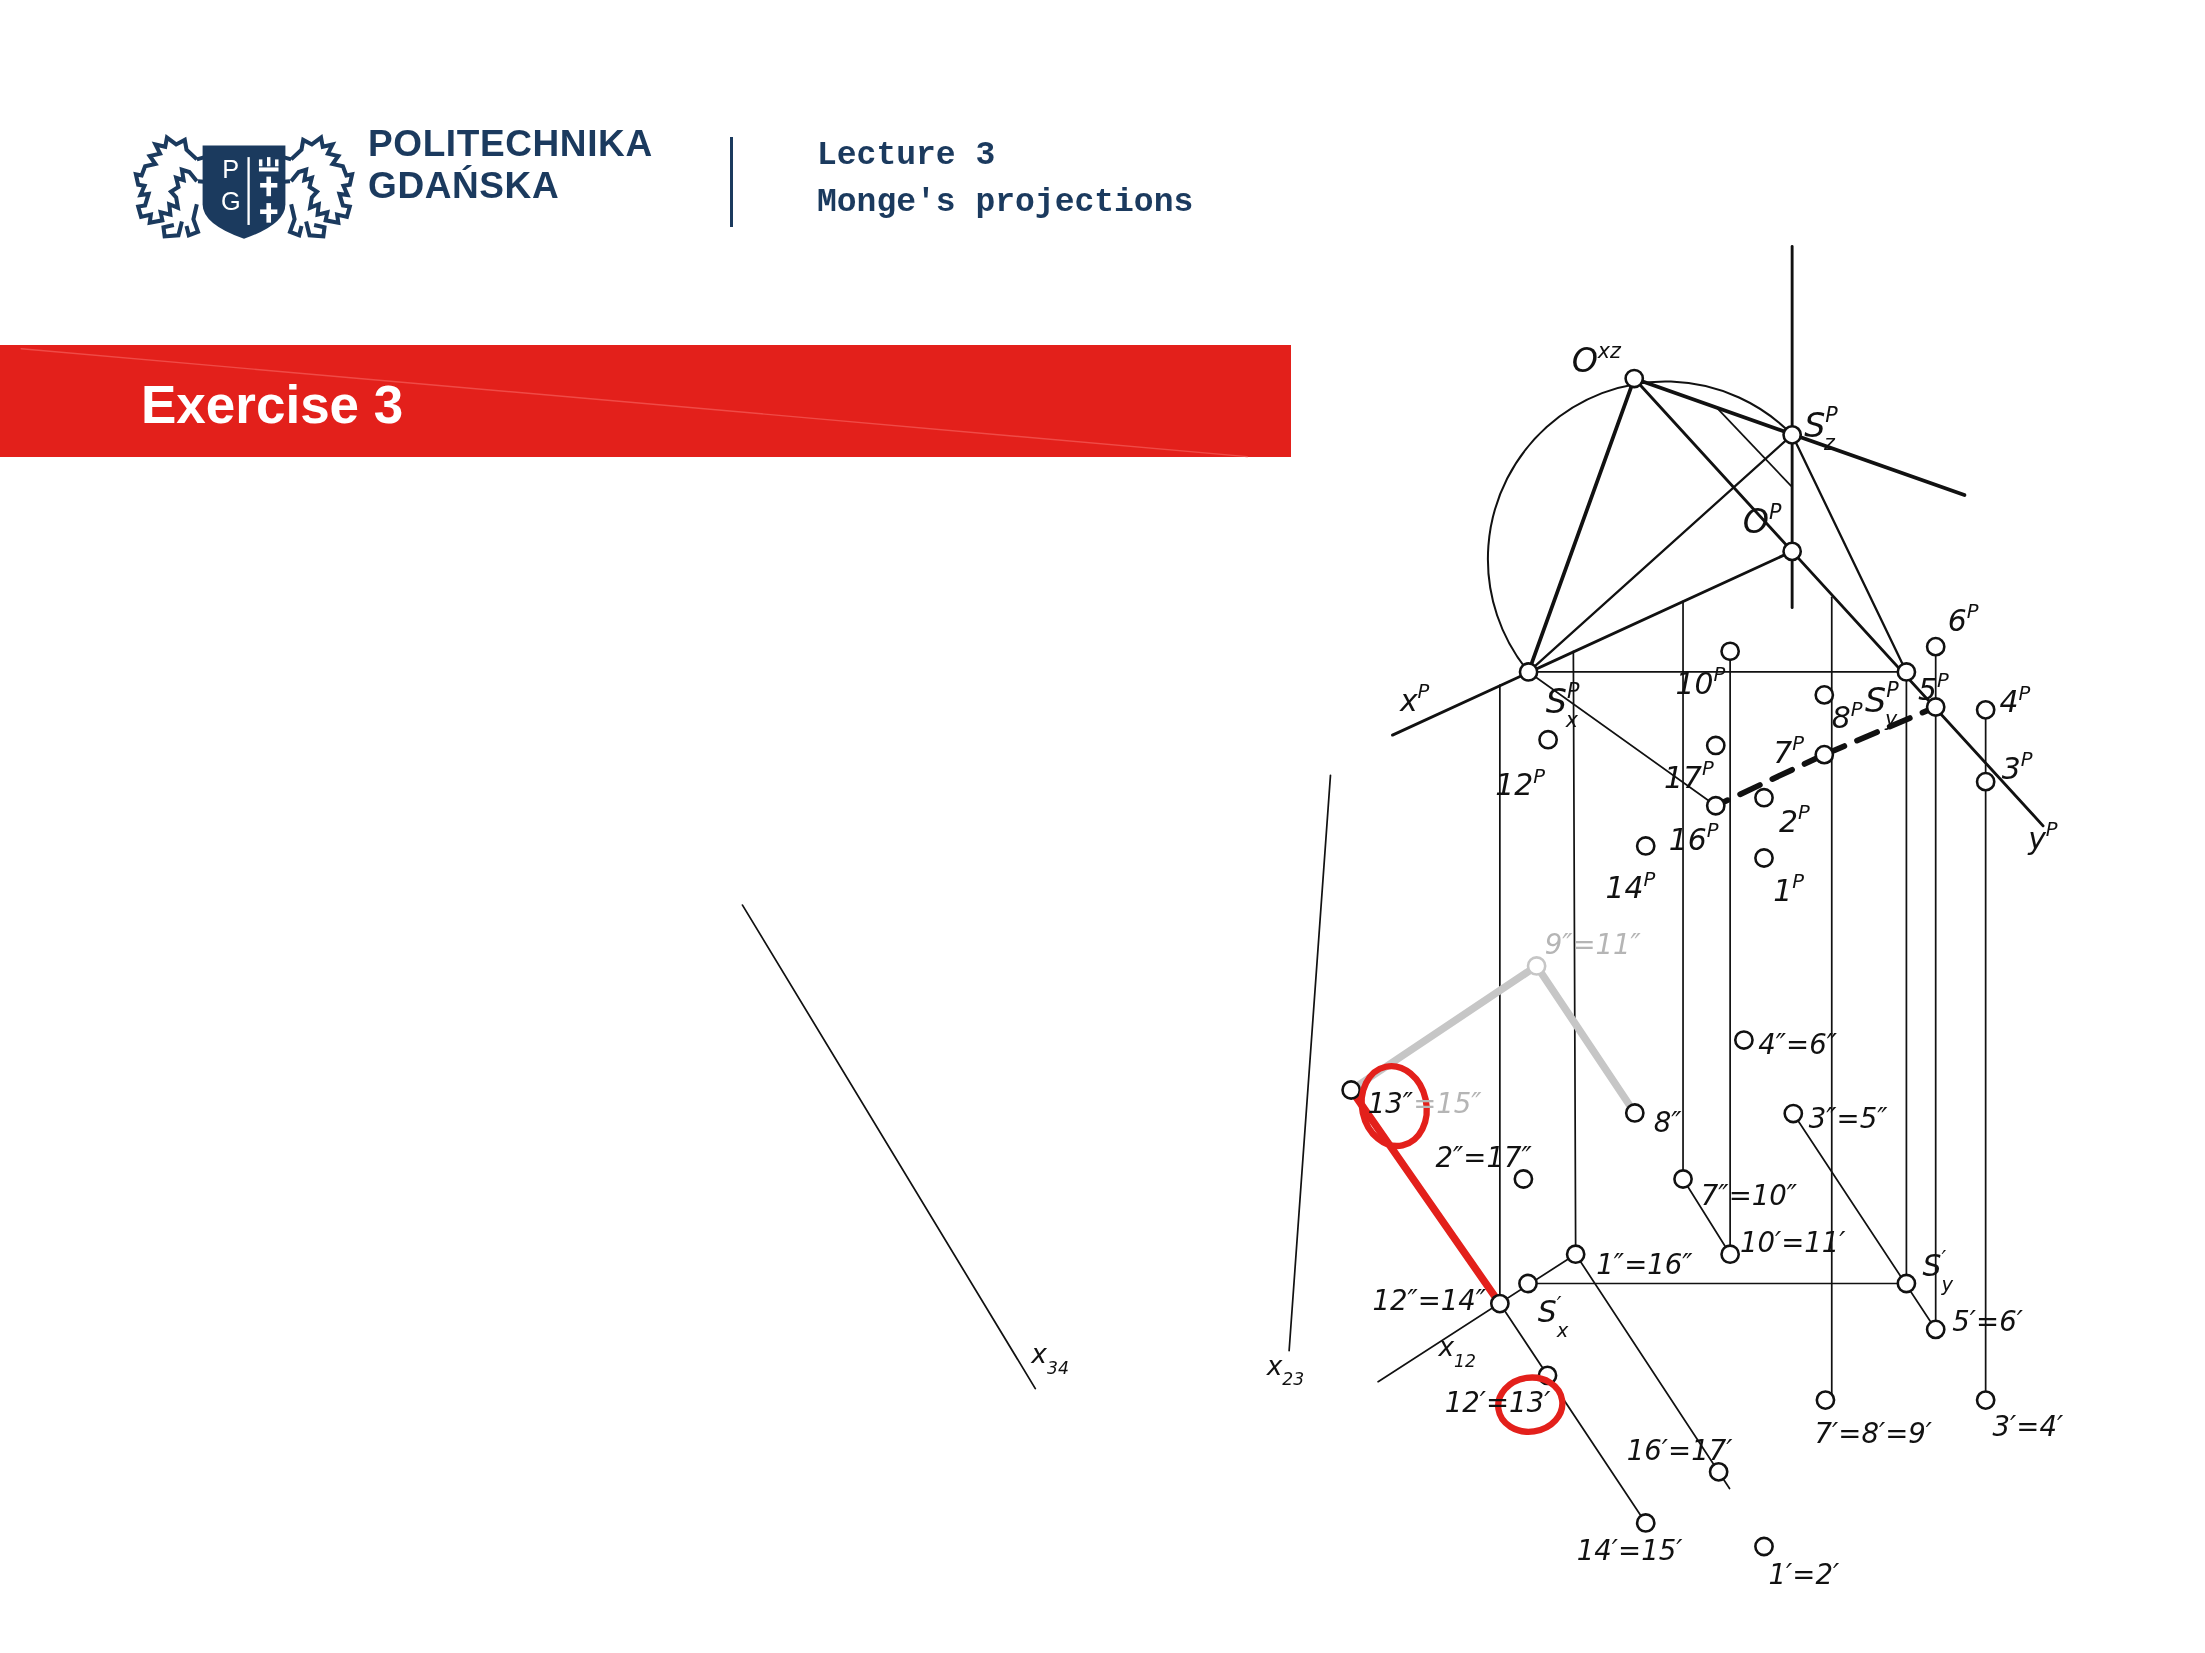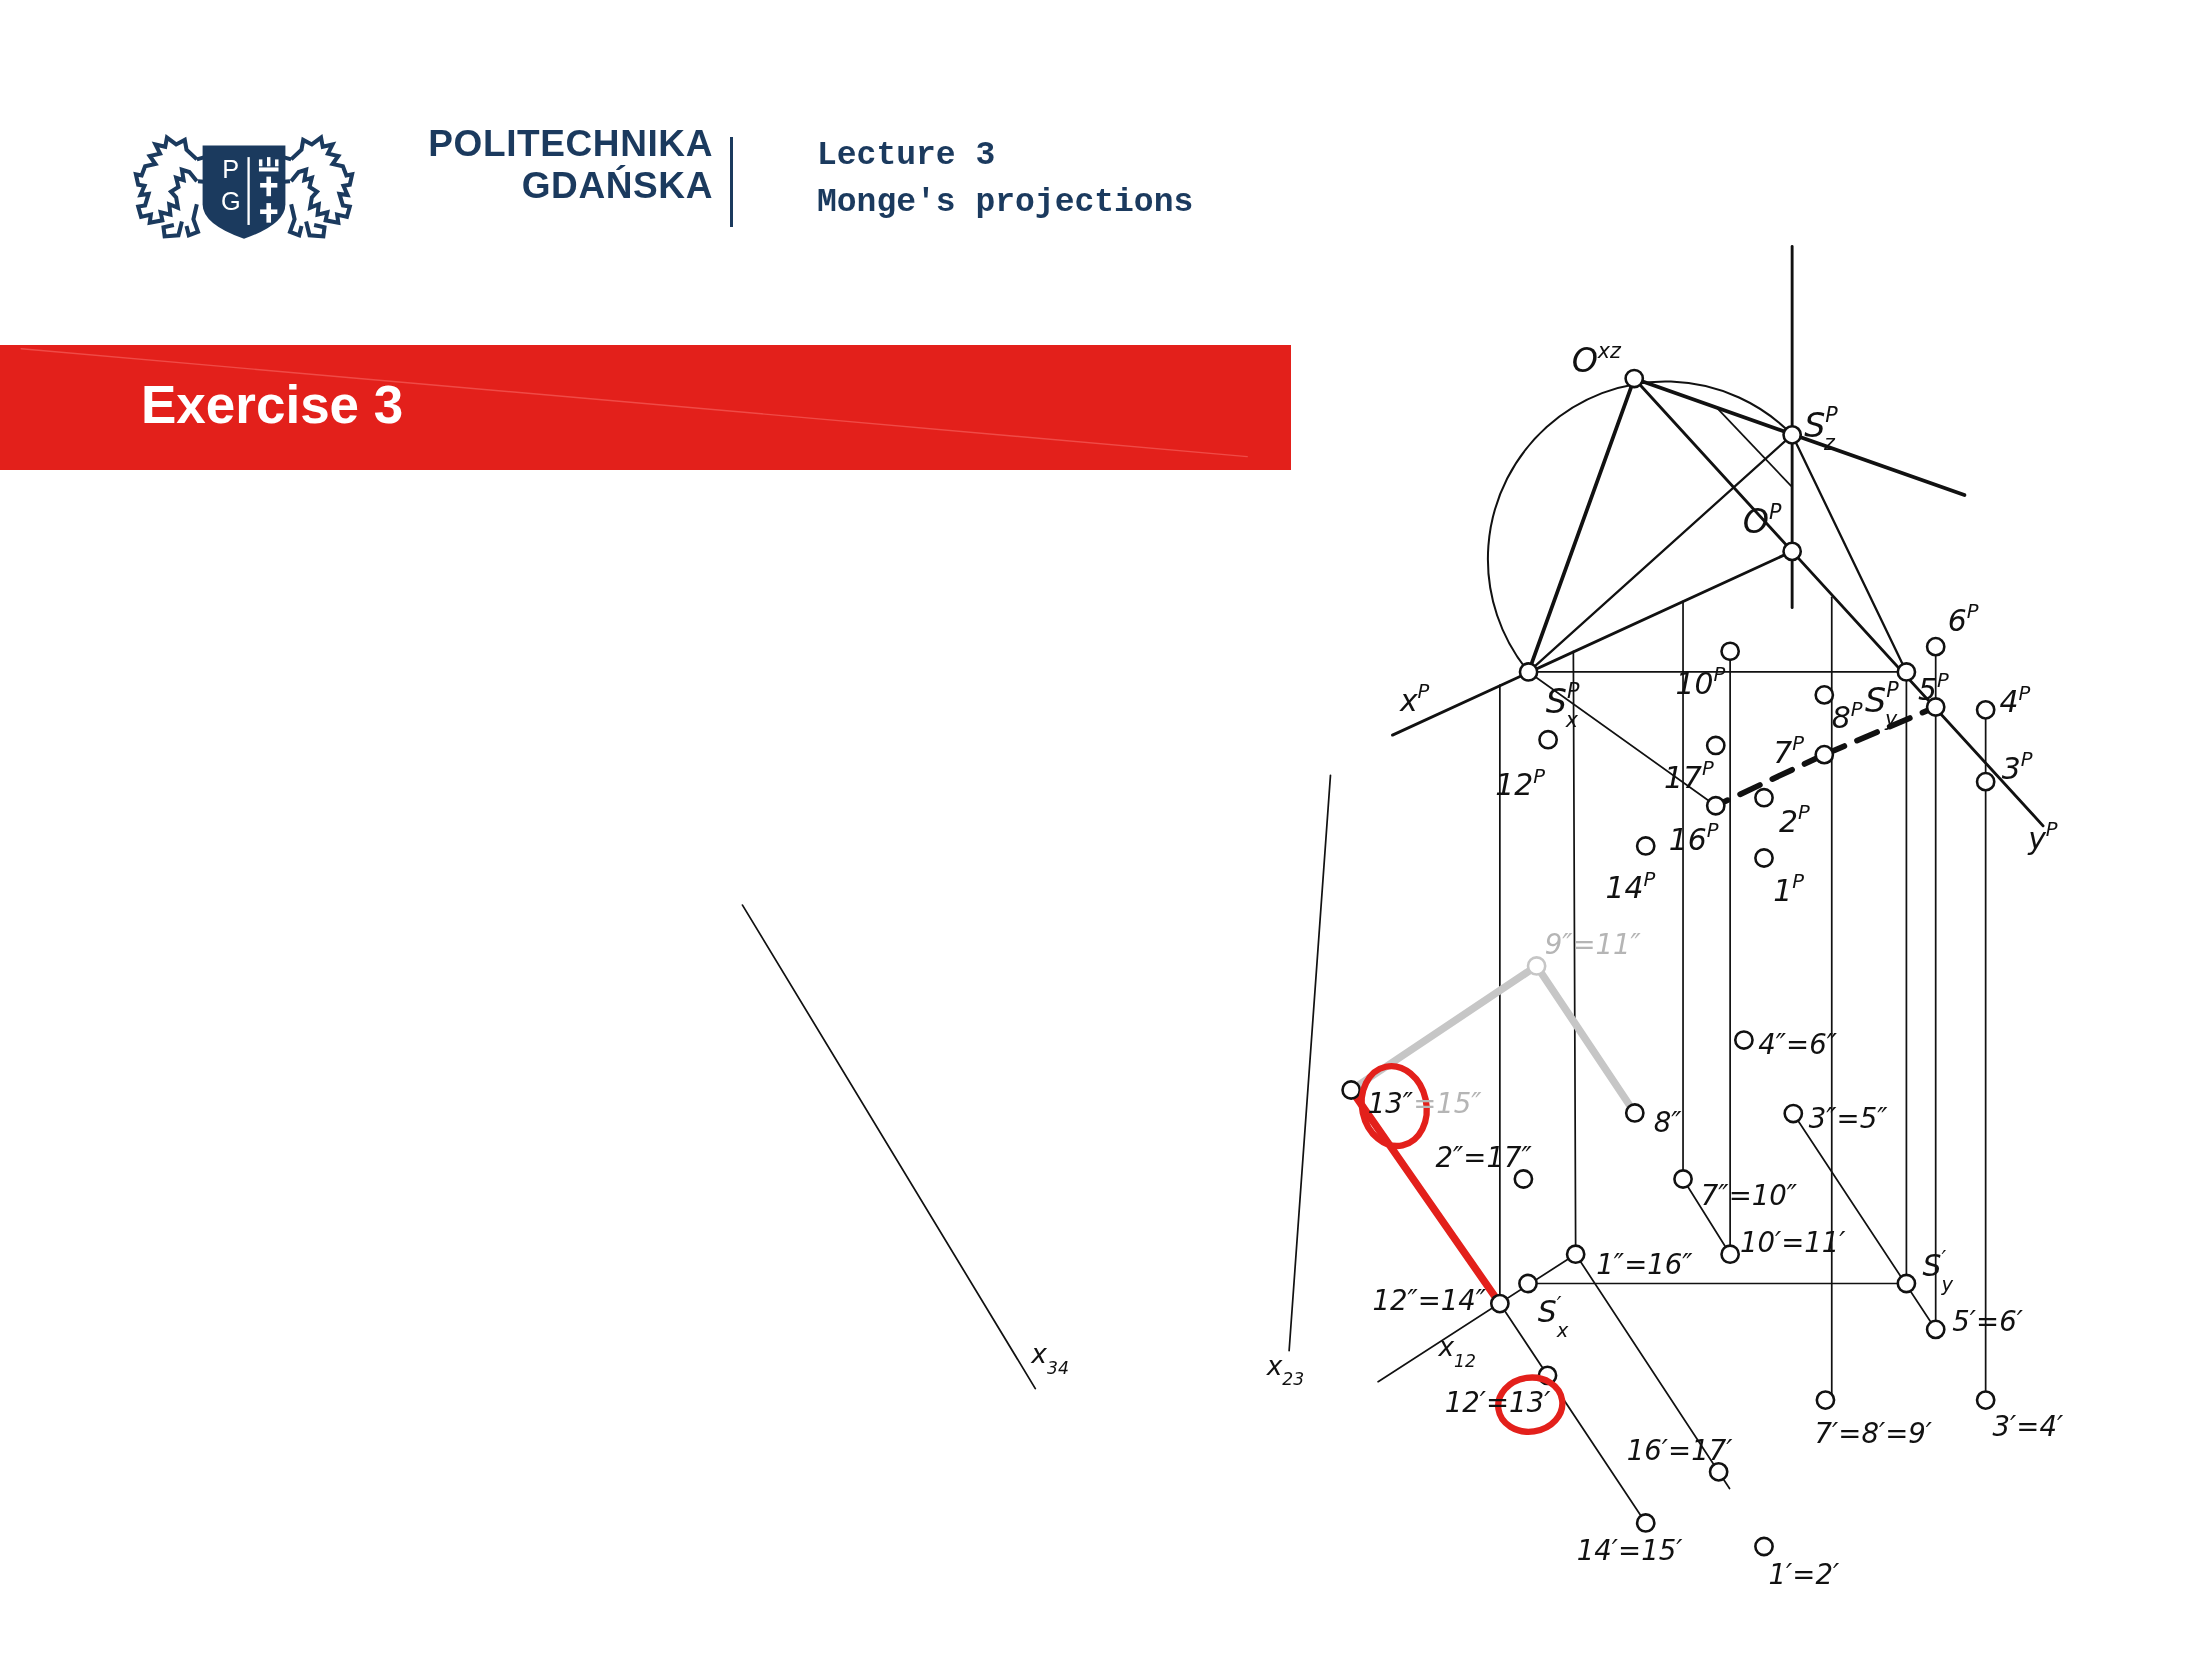--- a/index.html
+++ b/index.html
@@ -3,28 +3,28 @@
 <meta charset="utf-8">
 <style>
   html,body{margin:0;padding:0;background:#ffffff;}
   body{width:2205px;height:1654px;position:relative;overflow:hidden;
        font-family:"Liberation Sans",sans-serif;}
   .slide{position:absolute;inset:0;background:#fff;}
 
   
   .header{position:absolute;left:0;top:0;width:2205px;height:322px;}
   .logo{position:absolute;left:129px;top:118px;width:230px;height:138px;}
-  .uni{position:absolute;left:368px;top:123px;width:345px;text-align:right;
+  .uni{position:absolute;left:368px;top:123px;width:345px;text-align:left;
        color:#1b3a5e;font-weight:bold;font-size:37px;line-height:42px;letter-spacing:0.6px;}
   .hdr-divider{position:absolute;left:730px;top:137px;width:2.9px;height:90px;background:#1b3a5e;}
   .lect{position:absolute;left:817px;top:132px;color:#1b3a5e;font-weight:bold;
         font-size:33px;line-height:47px;font-family:Liberation Mono, monospace;}
 
   
-  .banner{position:absolute;left:0;top:345px;width:1291px;height:125px;background:#e3201b;}
+  .banner{position:absolute;left:0;top:345px;width:1291px;height:112px;background:#e3201b;}
   .banner h1{margin:0;position:absolute;left:141px;top:29px;color:#ffffff;
              font-size:53px;font-weight:bold;font-family:"Liberation Sans",sans-serif;}
 
   
   #fig{position:absolute;left:0;top:0;width:2205px;height:1654px;pointer-events:none;}
   #fig line,#fig path{fill:none;stroke-linecap:round;}
   .dash{stroke:#111;stroke-width:10;stroke-dasharray:38 24;}
   .red {stroke:#e3201b;stroke-width:13;}
   .gray{stroke:#c6c6c6;stroke-width:13;}
   .t   {stroke:#111;stroke-width:3;}

